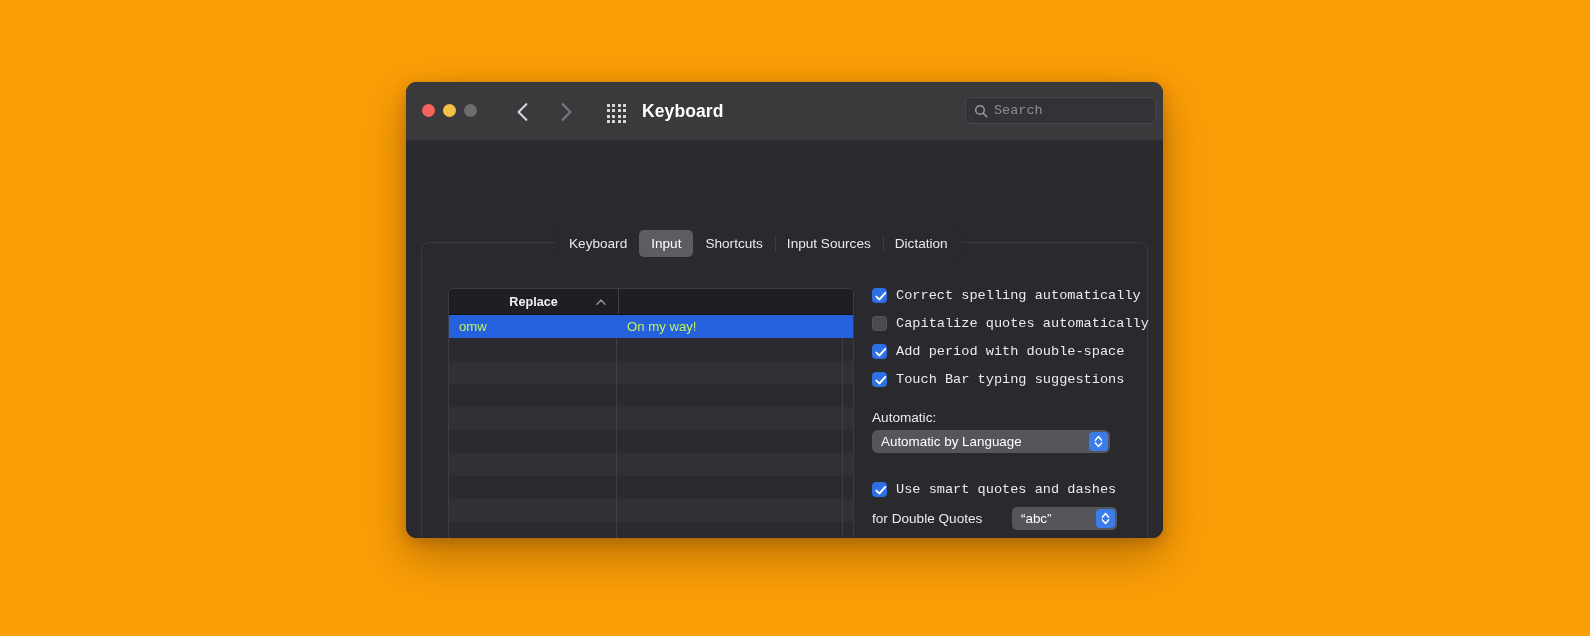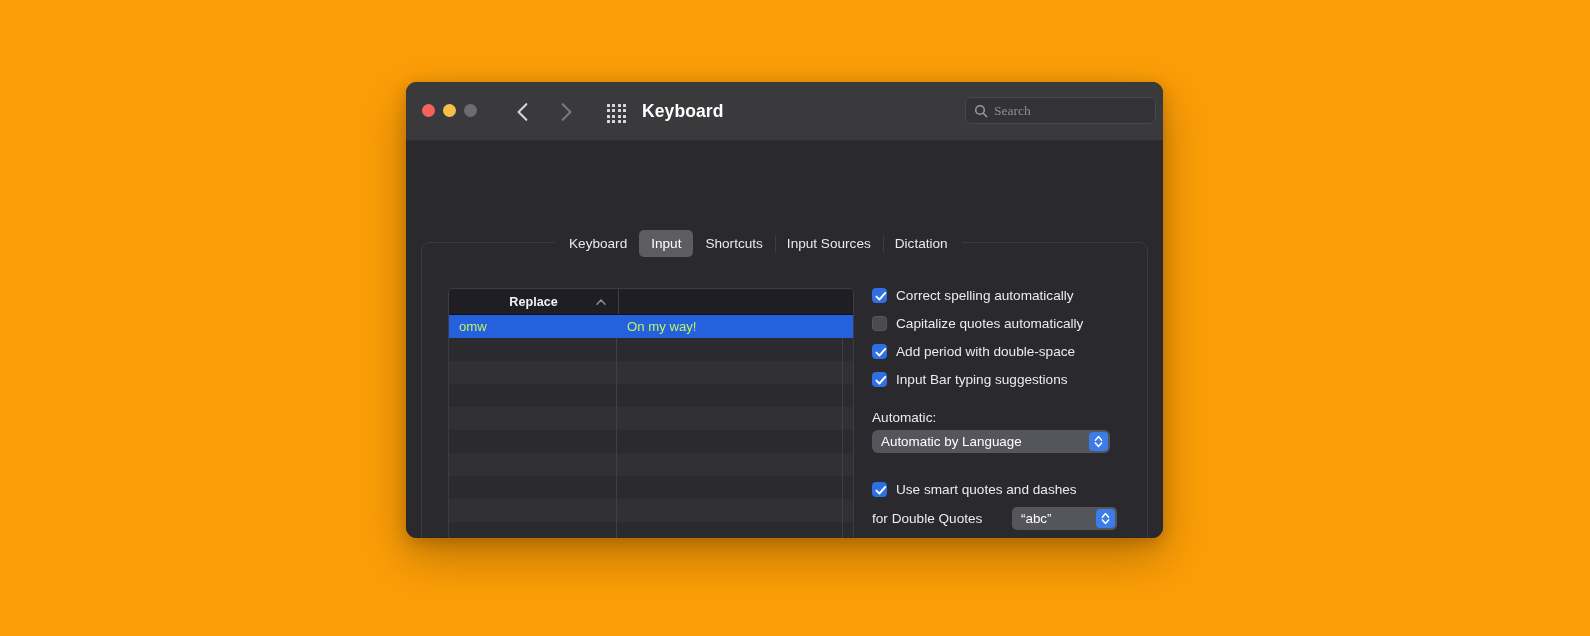--- a/index.html
+++ b/index.html
@@ -113,21 +113,21 @@
     align-items: center;
     padding: 0 8px;
     box-sizing: border-box;
   }
   #search-field .mag { margin-right: 6px; flex: 0 0 auto; display:block; }
   #search-input {
     background: transparent;
     border: none;
     outline: none;
     color: #e8e8ea;
-    font-family: Liberation Serif, serif;
+    font-family: Liberation Mono, monospace;
     font-size: 13.5px;
     width: 100%;
     padding: 0;
   }
   #search-input::placeholder { color: #8c8c93; }
 
   
   #content {
     position: relative;
     height: 398px;
@@ -257,20 +257,21 @@
   #options-pane {
     position: absolute;
     left: 466px;
     top: 140px;
     width: 270px;
   }
   .check-row {
     display: flex;
     align-items: center;
     height: 28px;
+    font-family: Liberation Mono, monospace;
   }
   .checkbox {
     width: 15px;
     height: 15px;
     border-radius: 3.5px;
     flex: 0 0 auto;
     margin-right: 9px;
     box-sizing: border-box;
     position: relative;
   }
@@ -497,21 +498,21 @@
         </span>
         <span class="check-label">Add period with double-space</span>
       </div>
 
       <div class="check-row">
         <span class="checkbox on">
           <svg width="12" height="11" viewBox="0 0 12 11">
             <path d="M1.4 5.6 L4.4 8.5 L10.3 1.9" fill="none" stroke="#ffffff" stroke-width="1.9" stroke-linecap="round" stroke-linejoin="round"></path>
           </svg>
         </span>
-        <span class="check-label">Input Bar typing suggestions</span>
+        <span class="check-label">Touch Bar typing suggestions</span>
       </div>
 
       <div style="height:17px"></div>
 
       <div class="section-label">Automatic:</div>
 
       <div class="popup" id="spelling-popup">
         <span>Automatic by Language</span>
         <span class="stepper">
           <svg width="9" height="13" viewBox="0 0 9 13">

